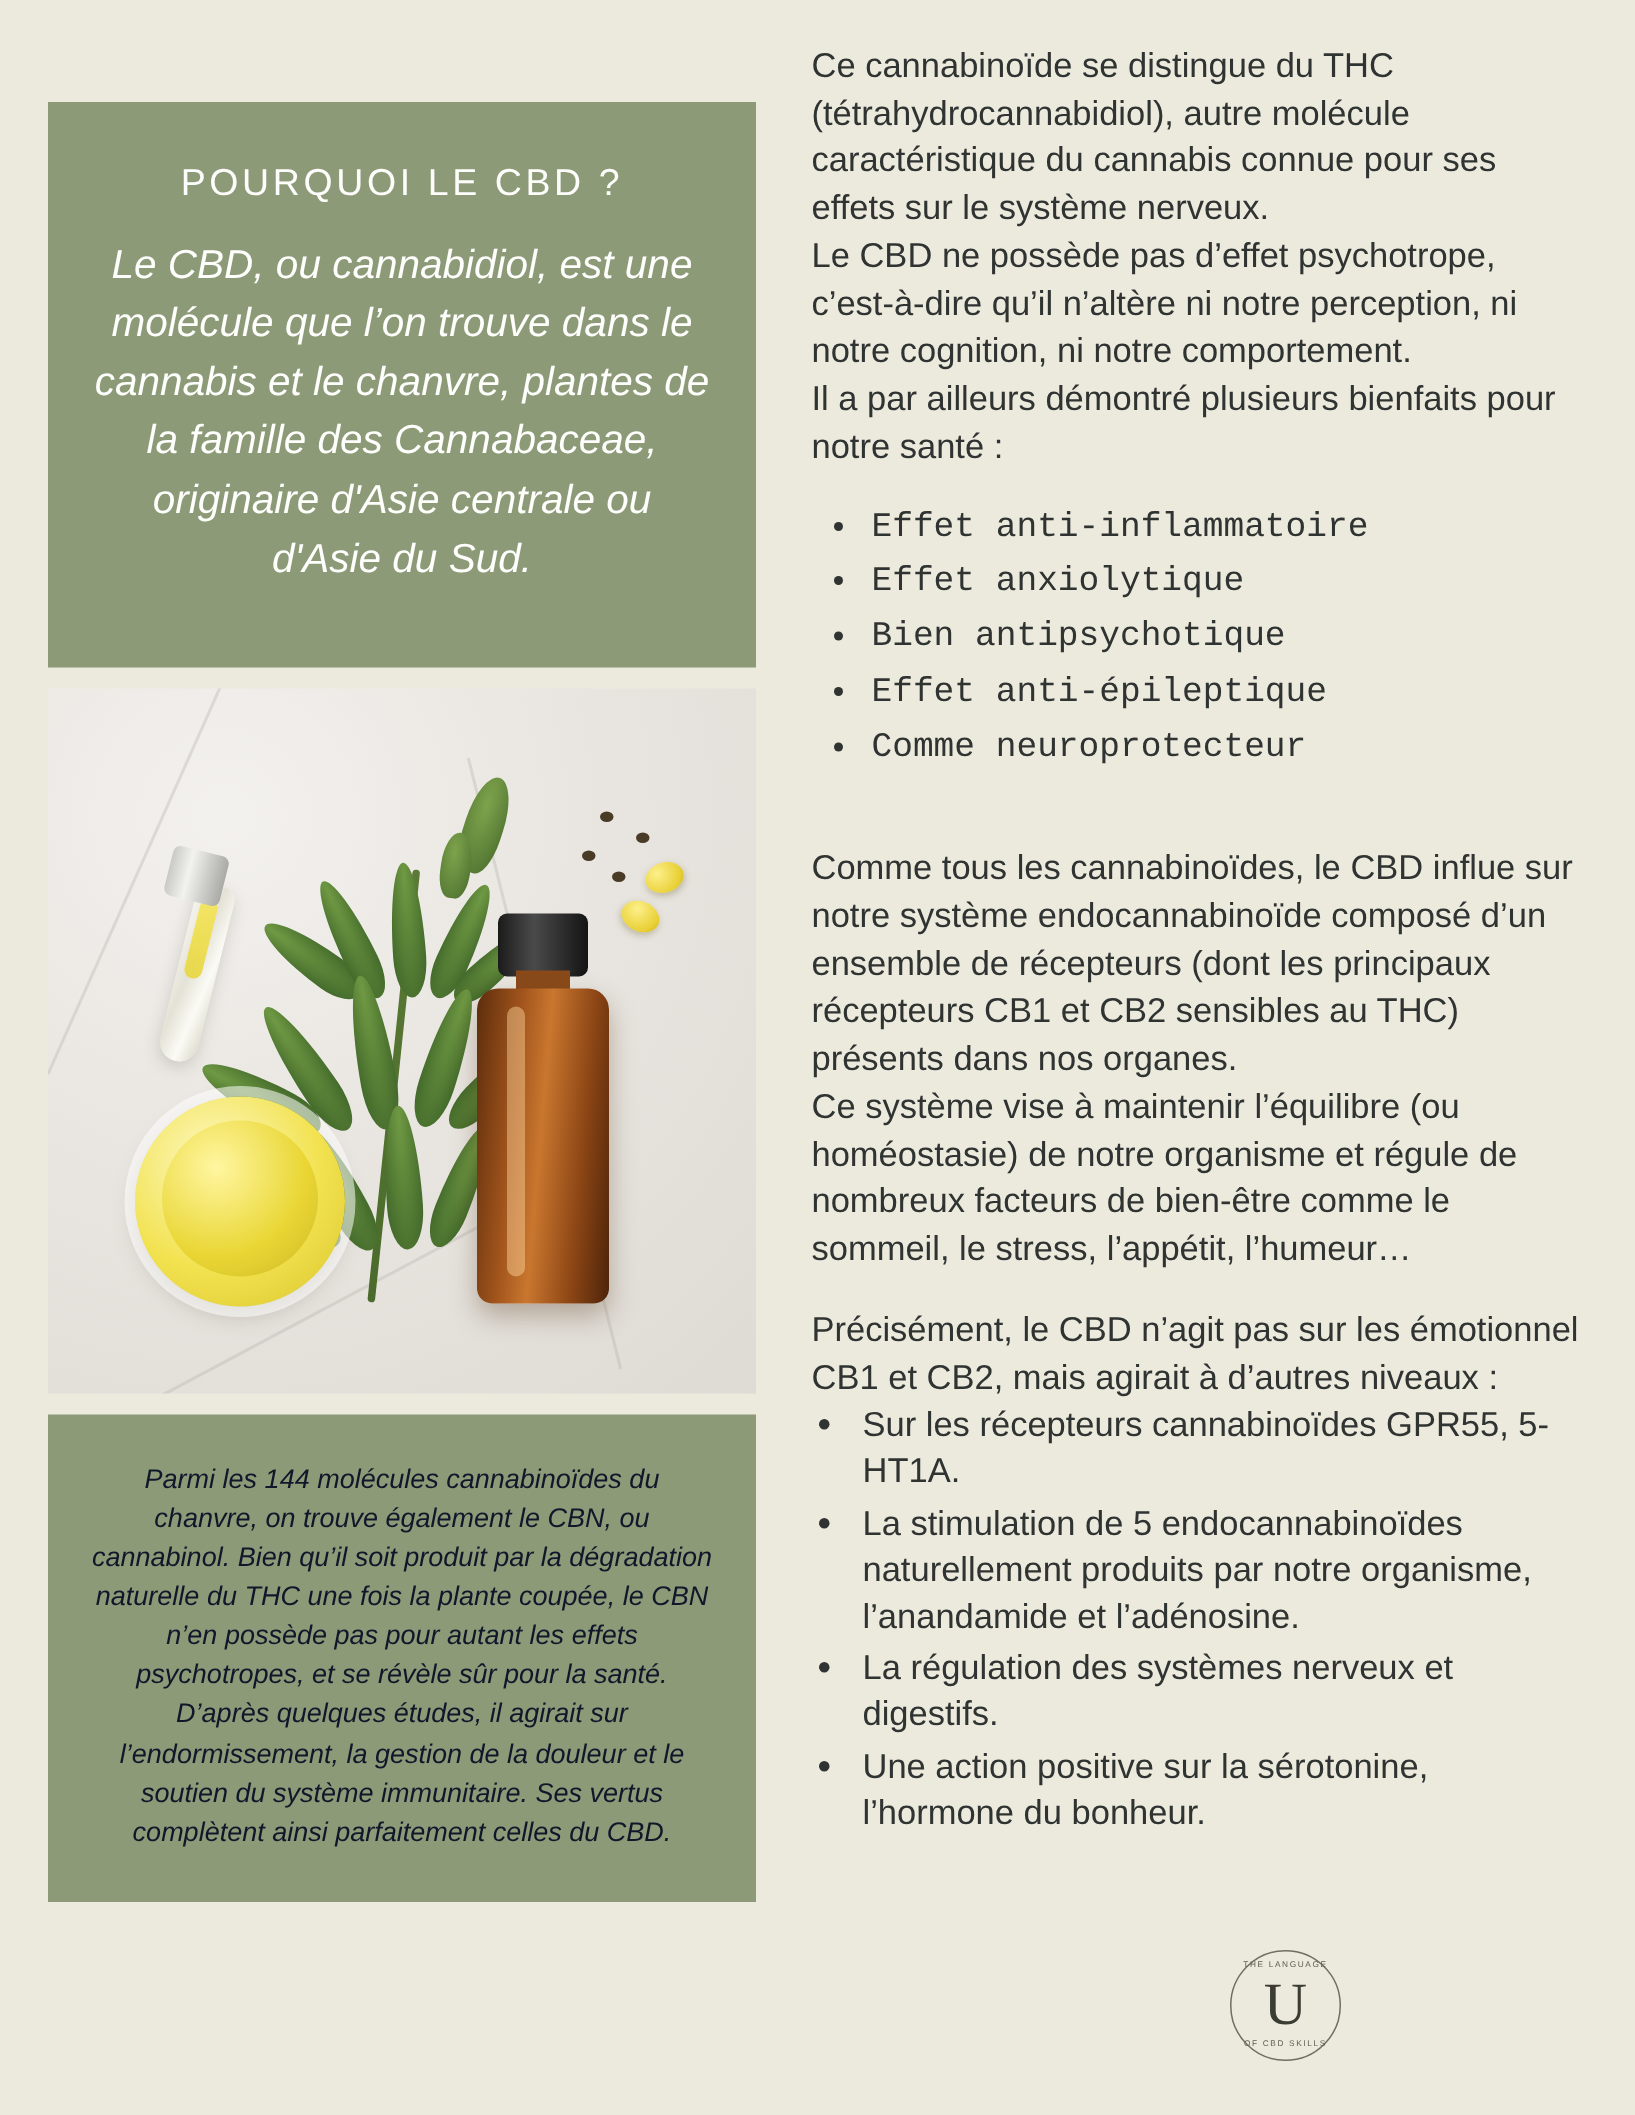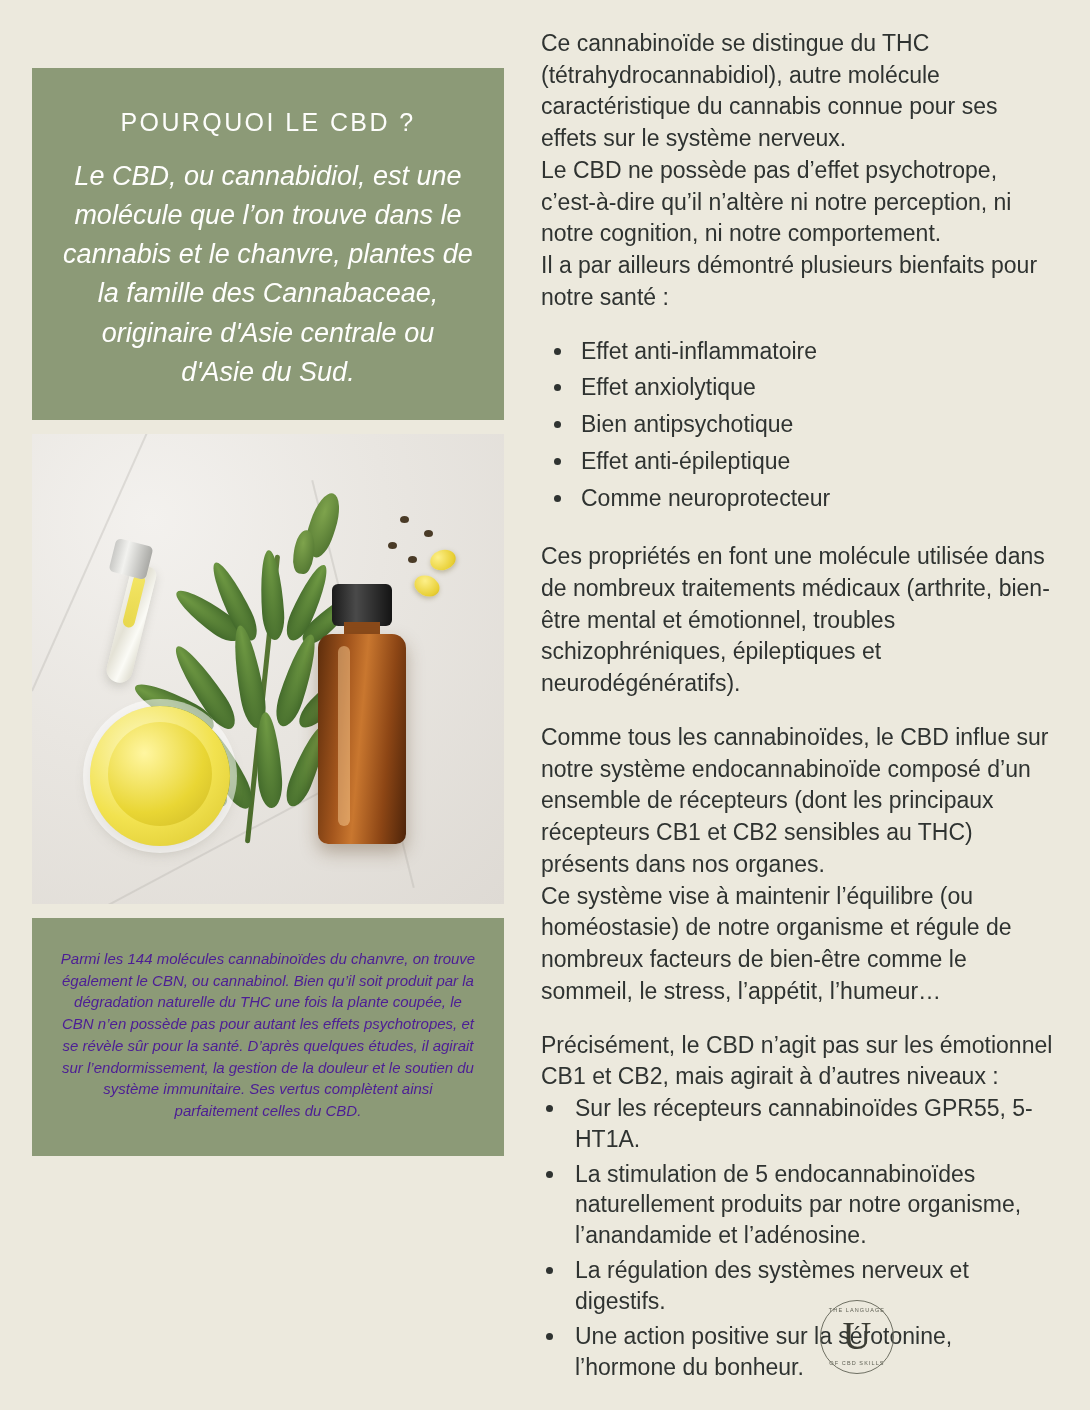--- a/index.html
+++ b/index.html
@@ -27,21 +27,21 @@
     width: 472px;
   }
 
   .green-card {
     background: #8c9a77;
     color: #ffffff;
     box-sizing: border-box;
   }
 
   .card-top {
-    padding: 40px 30px 28px 30px;
+    padding: 40px 30px 53px 30px;
   }
 
   .card-title {
     font-size: 25px;
     letter-spacing: 2.4px;
     text-align: center;
     font-weight: 400;
     margin: 0 0 20px 0;
     color: #fdfdfb;
   }
@@ -184,25 +184,25 @@
     background: radial-gradient(circle at 35% 30%, #fdf08a 0%, #e8cf34 70%, #c8ad20 100%);
     box-shadow: 0 2px 5px rgba(120,110,60,0.4);
   }
 
   .card-bottom {
     margin-top: 14px;
     padding: 30px 28px 34px 28px;
   }
   .card-bottom p {
     font-style: italic;
-    font-size: 15px;
+    font-size: 18px;
     line-height: 1.45;
     text-align: center;
     margin: 0;
-    color: #4c1d95;
+    color: #0f172a;
   }
 
   
   .right-col {
     position: absolute;
     left: 541px;
     top: 28px;
     width: 516px;
     color: #2f3331;
     font-size: 23px;
@@ -218,20 +218,21 @@
     margin: 0;
   }
   ul.bullets {
     margin: 0;
     padding-left: 34px;
     list-style: disc;
   }
   ul.bullets li {
     margin: 0 0 5px 0;
     padding-left: 6px;
+    font-family: Liberation Mono, monospace;
   }
   ul.sub-bullets {
     margin: 0;
     padding-left: 26px;
     list-style: disc;
   }
   ul.sub-bullets li {
     margin: 0 0 4px 0;
     padding-left: 8px;
     line-height: 1.34;
@@ -349,21 +350,20 @@
     <ul class="bullets">
       <li>Effet anti-inflammatoire</li>
       <li>Effet anxiolytique</li>
       <li>Bien antipsychotique</li>
       <li>Effet anti-épileptique</li>
       <li>Comme neuroprotecteur</li>
     </ul>
 
     <div class="block-gap"></div>
 
-    <p class="tight">Ces propriétés en font une molécule utilisée dans de nombreux traitements médicaux (arthrite, bien-être mental et émotionnel, troubles schizophréniques, épileptiques et neurodégénératifs).</p>
 
     <div class="block-gap"></div>
 
     <p class="tight">Comme tous les cannabinoïdes, le CBD influe sur notre système endocannabinoïde composé d’un ensemble de récepteurs (dont les principaux récepteurs CB1 et CB2 sensibles au THC) présents dans nos organes.</p>
     <p class="tight">Ce système vise à maintenir l’équilibre (ou homéostasie) de notre organisme et régule de nombreux facteurs de bien-être comme le sommeil, le stress, l’appétit, l’humeur…</p>
 
     <div class="block-gap"></div>
 
     <p class="tight">Précisément, le CBD n’agit pas sur les émotionnel CB1 et CB2, mais agirait à d’autres niveaux :</p>
 

